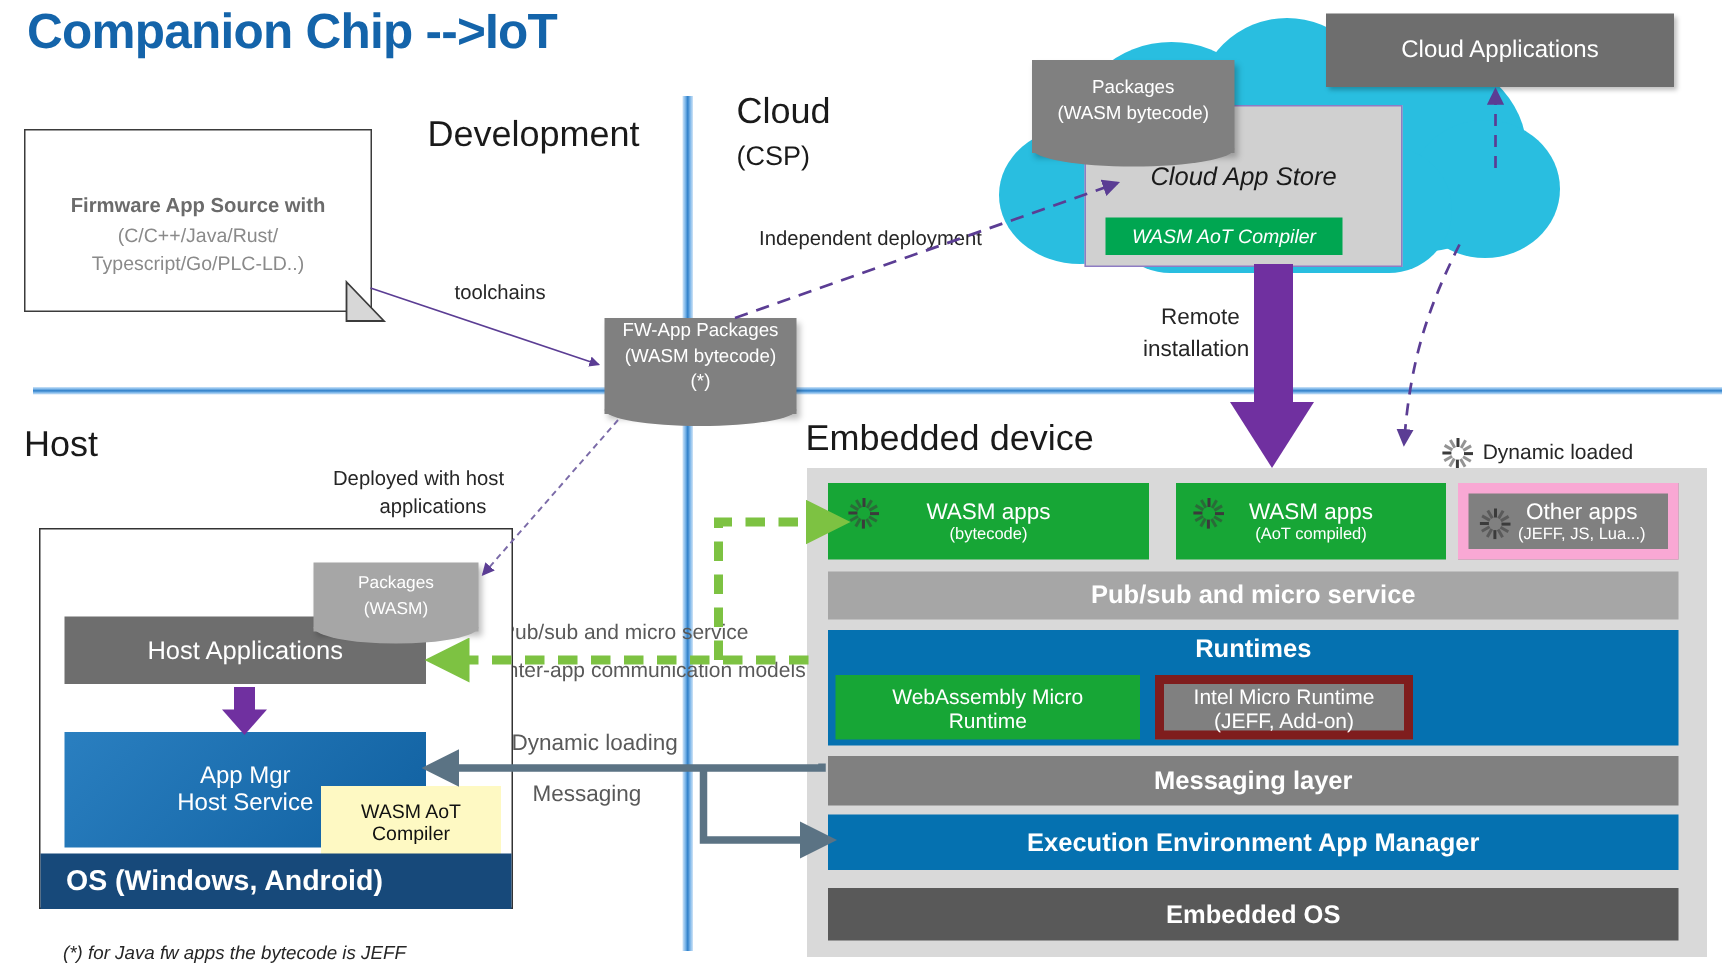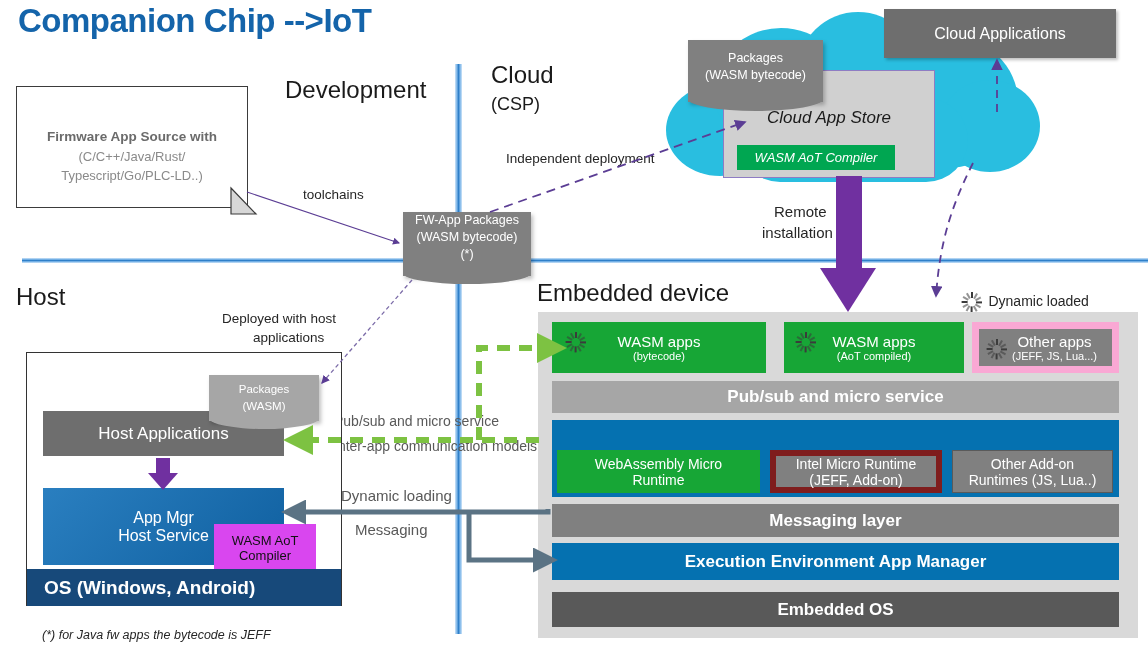--- a/index.html
+++ b/index.html
@@ -195,31 +195,30 @@
     </span>
   <span class="emb-label-md" style="margin-left:18px;">Other apps</span>
   <span class="emb-label-sm" style="margin-left:18px;">(JEFF, JS, Lua...)</span>
 </div>
 
 <div class="abs box" style="left:552px;top:381px;width:567px;height:32px;background:#A6A6A6;">
   <span class="emb-label-lg">Pub/sub and micro service</span>
 </div>
 
 <div class="abs" style="left:552px;top:420px;width:567px;height:77px;background:#0571B0;">
+  <div style="text-align:center;padding-top:3px;">
+    <span class="emb-label-lg">Runtimes</span>
+  </div>
   <div class="box" style="position:absolute;left:5px;top:30px;width:203px;height:43px;background:#17A636;">
     <span class="emb-label-md" style="font-size:14px;">WebAssembly Micro</span>
     <span class="emb-label-md" style="font-size:14px;">Runtime</span>
   </div>
   <div class="box" style="position:absolute;left:218px;top:30px;width:172px;height:43px;background:#808080;border:6px solid #7f1d1d;">
     <span class="emb-label-md" style="font-size:14px;">Intel Micro Runtime</span>
     <span class="emb-label-md" style="font-size:14px;">(JEFF, Add-on)</span>
-  </div>
-  <div class="box" style="position:absolute;left:400px;top:30px;width:161px;height:43px;background:#808080;border:1px solid #5a5a5a;">
-    <span class="emb-label-md" style="font-size:14px;">Other Add-on</span>
-    <span class="emb-label-md" style="font-size:14px;">Runtimes (JS, Lua..)</span>
   </div>
 </div>
 
 <div class="abs box" style="left:552px;top:504px;width:567px;height:33px;background:#808080;">
   <span class="emb-label-lg">Messaging layer</span>
 </div>
 
 <div class="abs box" style="left:552px;top:543px;width:567px;height:37px;background:#0571B0;">
   <span class="emb-label-lg">Execution Environment App Manager</span>
 </div>
@@ -241,21 +240,21 @@
   </div>
   <div style="position:absolute;left:0;bottom:-8px;width:100%;height:11px;background:#A6A6A6;
               border-radius:0 0 50% 50%/0 0 100% 100%;"></div>
 </div>
 
 <div class="abs box" style="left:43px;top:488px;width:241px;height:77px;background:linear-gradient(135deg,#2A7FC0 0%,#1060A0 100%);">
   <span style="font-size:16px;color:#fff;">App Mgr</span>
   <span style="font-size:16px;color:#fff;">Host Service</span>
 </div>
 
-<div class="abs box" style="left:214px;top:524px;width:102px;height:47px;background:#d946ef;">
+<div class="abs box" style="left:214px;top:524px;width:120px;height:47px;background:#fef9c3;">
   <span style="font-size:13px;color:#111;">WASM AoT</span>
   <span style="font-size:13px;color:#111;">Compiler</span>
 </div>
 
 <div class="abs box" style="left:27px;top:569px;width:314px;height:37px;background:#17497A;justify-content:flex-start;padding-left:17px;flex-direction:row;">
   <span style="font-size:19px;font-weight:bold;color:#fff;">OS (Windows, Android)</span>
 </div>
 
 <div class="abs" id="footnote">(*) for Java fw apps the bytecode is JEFF</div>
 

